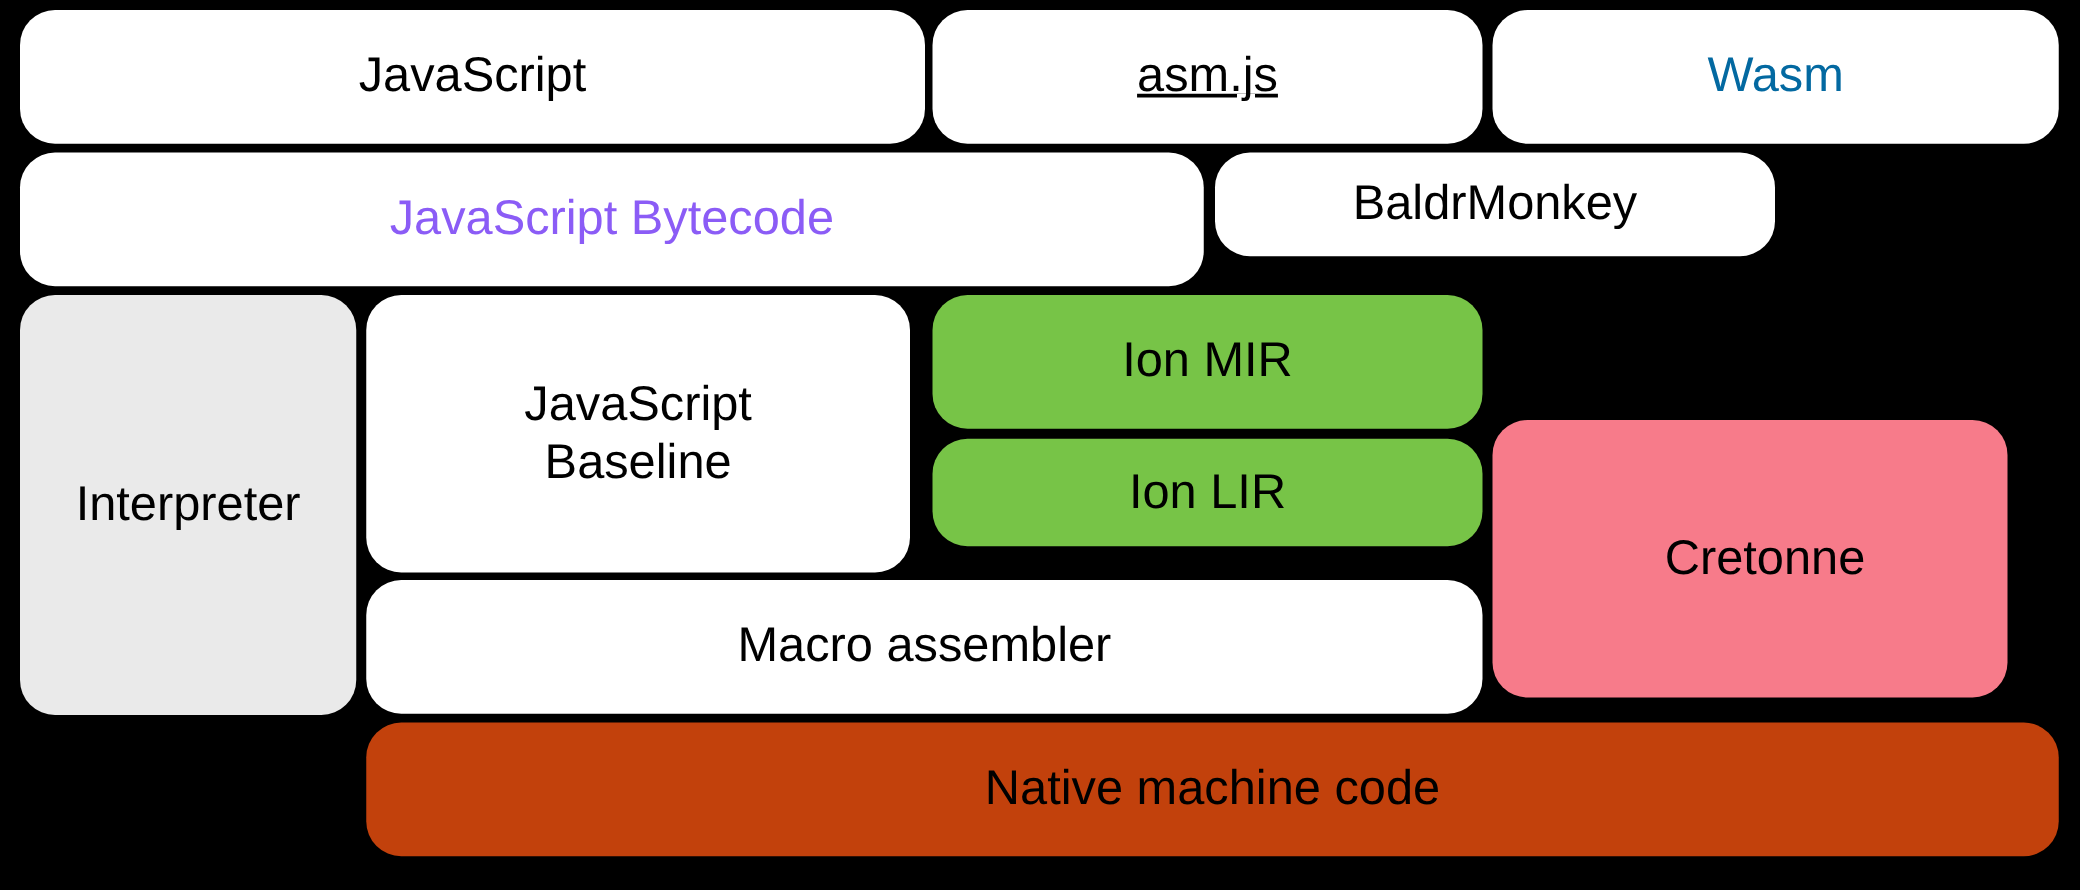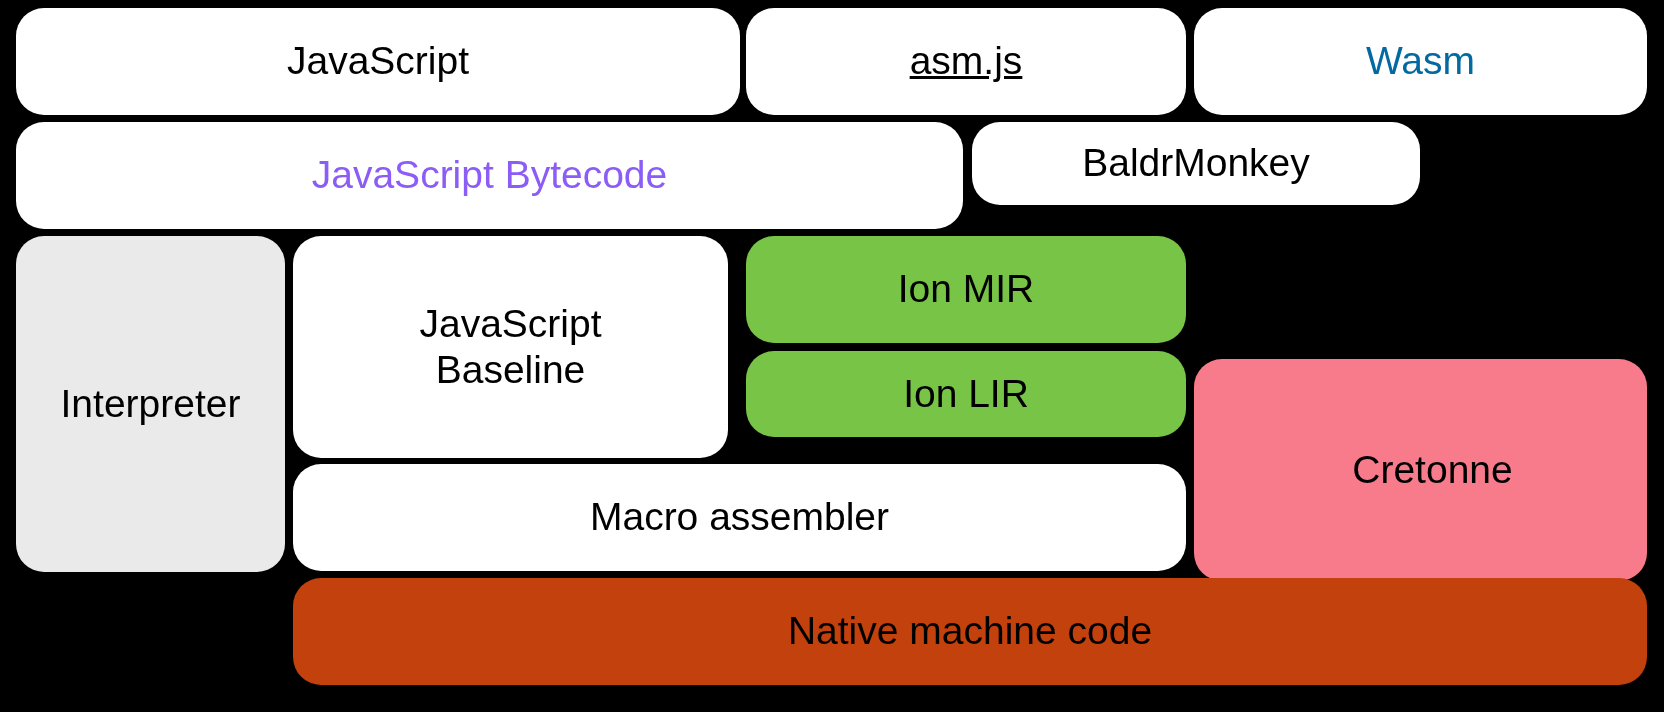--- a/index.html
+++ b/index.html
@@ -56,21 +56,21 @@
     <div class="box" style="left: 293px; top: 236px; width: 435px; height: 222px; background: rgb(255, 255, 255);">
       <span class="box-label" style="color: rgb(0, 0, 0);">JavaScript
 Baseline</span>
     </div>
     <div class="box" style="left: 746px; top: 236px; width: 440px; height: 107px; background: rgb(119, 196, 71);">
       <span class="box-label" style="color: #000000;">Ion MIR</span>
     </div>
     <div class="box" style="left: 746px; top: 351px; width: 440px; height: 86px; background: rgb(119, 196, 71);">
       <span class="box-label" style="color: rgb(0, 0, 0);">Ion LIR</span>
     </div>
-    <div class="box" style="left: 1194px; top: 359px; width: 453px; height: 222px; background: rgb(247, 123, 138); padding-left: 24px;">
+    <div class="box" style="left: 1194px; top: 336px; width: 412px; height: 222px; background: rgb(247, 123, 138); padding-left: 24px;">
       <span class="box-label" style="color: rgb(0, 0, 0);">Cretonne</span>
     </div>
     <div class="box" style="left: 293px; top: 464px; width: 893px; height: 107px; background: rgb(255, 255, 255);">
       <span class="box-label" style="color: rgb(0, 0, 0);">Macro assembler</span>
     </div>
     <div class="box" style="left: 293px; top: 578px; width: 1354px; height: 107px; background: #c2410c;">
       <span class="box-label" style="color: rgb(0, 0, 0);">Native machine code</span>
     </div>
   </div>
 

